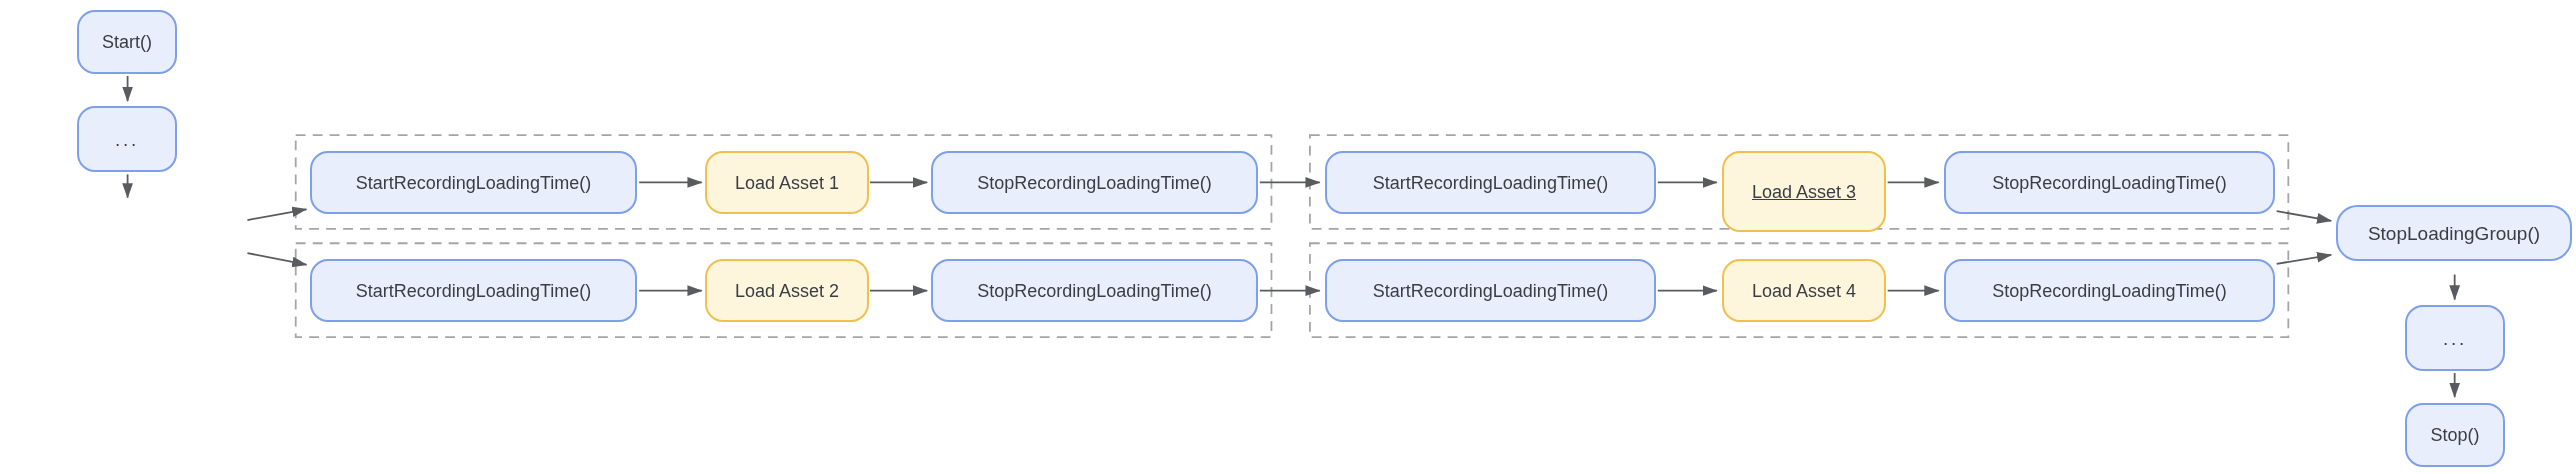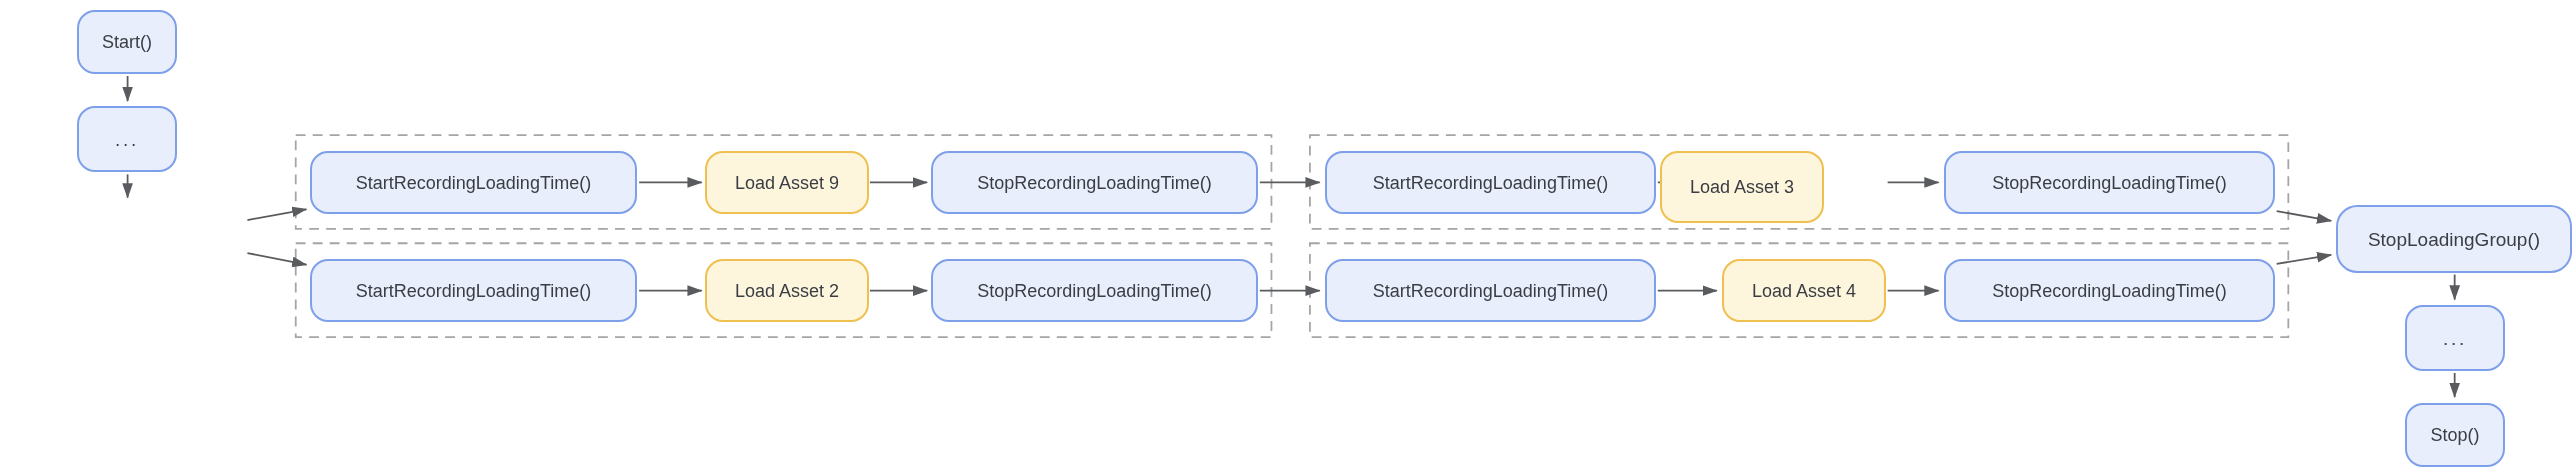--- a/index.html
+++ b/index.html
@@ -117,33 +117,33 @@
     <line class="arrow-line" x1="2545" y1="295" x2="2606" y2="285" marker-end="url(#ah)"></line>
 
     <line class="arrow-line" x1="2744" y1="307" x2="2744" y2="335" marker-end="url(#ah)"></line>
     <line class="arrow-line" x1="2744" y1="417" x2="2744" y2="444" marker-end="url(#ah)"></line>
   </svg>
 
   <div class="node call" style="left:77px;top:9.8px;width:100px;height:64px;">Start()</div>
   <div class="node call ellipsis" style="left:77px;top:106px;width:100px;height:66px;">...</div>
 
   <div class="node call" style="left:310px;top:151px;width:327px;height:63px;">StartRecordingLoadingTime()</div>
-  <div class="node asset" style="left:705px;top:151px;width:164px;height:63px;">Load Asset 9</div>
+  <div class="node asset" style="left:705px;top:151px;width:164px;height:63px;">Load Asset 1</div>
   <div class="node call" style="left:931px;top:151px;width:327px;height:63px;">StopRecordingLoadingTime()</div>
 
   <div class="node call" style="left:310px;top:259px;width:327px;height:63px;">StartRecordingLoadingTime()</div>
   <div class="node asset" style="left:705px;top:259px;width:164px;height:63px;">Load Asset 2</div>
   <div class="node call" style="left:931px;top:259px;width:327px;height:63px;">StopRecordingLoadingTime()</div>
 
   <div class="node call" style="left:1325px;top:151px;width:331px;height:63px;">StartRecordingLoadingTime()</div>
-  <div class="node asset" style="left:1660px;top:151px;width:164px;height:72px;">Load Asset 3</div>
+  <div class="node asset" style="left:1722px;top:151px;width:164px;height:81px;text-decoration:underline;">Load Asset 3</div>
   <div class="node call" style="left:1944px;top:151px;width:331px;height:63px;">StopRecordingLoadingTime()</div>
 
   <div class="node call" style="left:1325px;top:259px;width:331px;height:63px;">StartRecordingLoadingTime()</div>
   <div class="node asset" style="left:1722px;top:259px;width:164px;height:63px;">Load Asset 4</div>
   <div class="node call" style="left:1944px;top:259px;width:331px;height:63px;">StopRecordingLoadingTime()</div>
 
-  <div class="node call big" style="left:2336px;top:205px;width:236px;height:68px;">StopLoadingGroup()</div>
+  <div class="node call big" style="left:2336px;top:205px;width:236px;height:56px;">StopLoadingGroup()</div>
   <div class="node call ellipsis" style="left:2405px;top:305px;width:100px;height:66px;">...</div>
   <div class="node call" style="left:2405px;top:403px;width:100px;height:64px;">Stop()</div>
 
 </div>
 
 
 </body></html>

